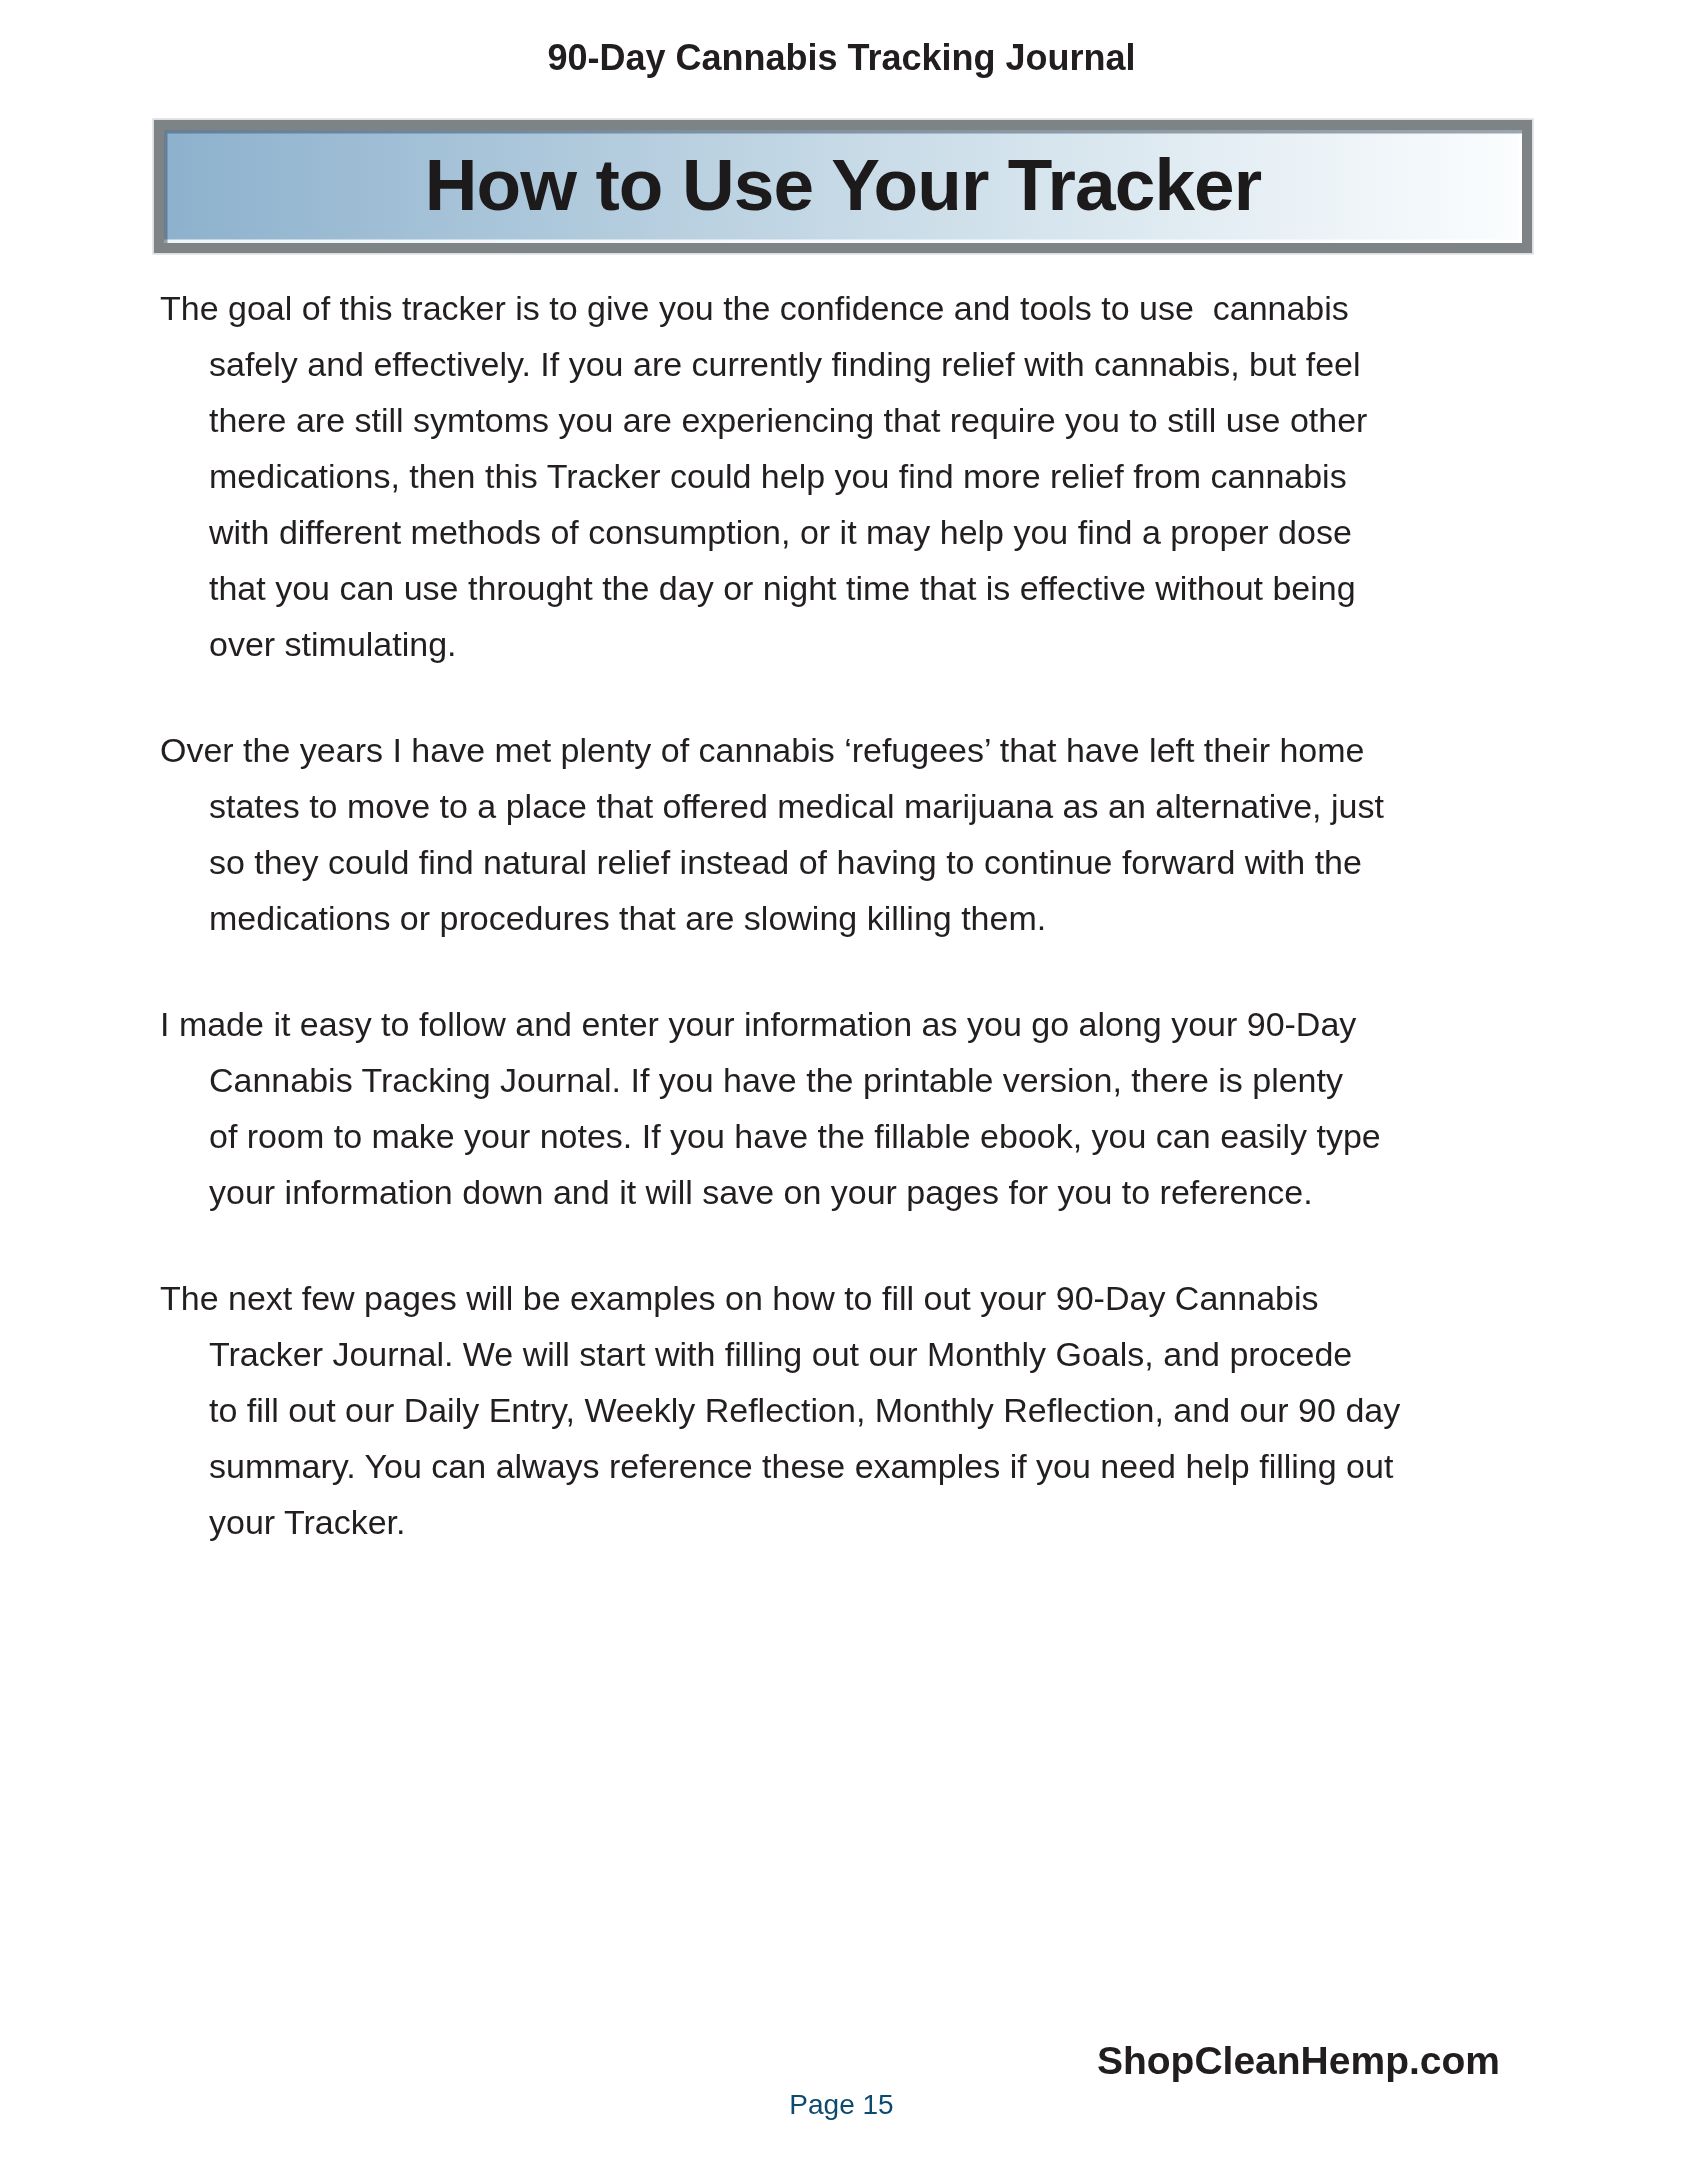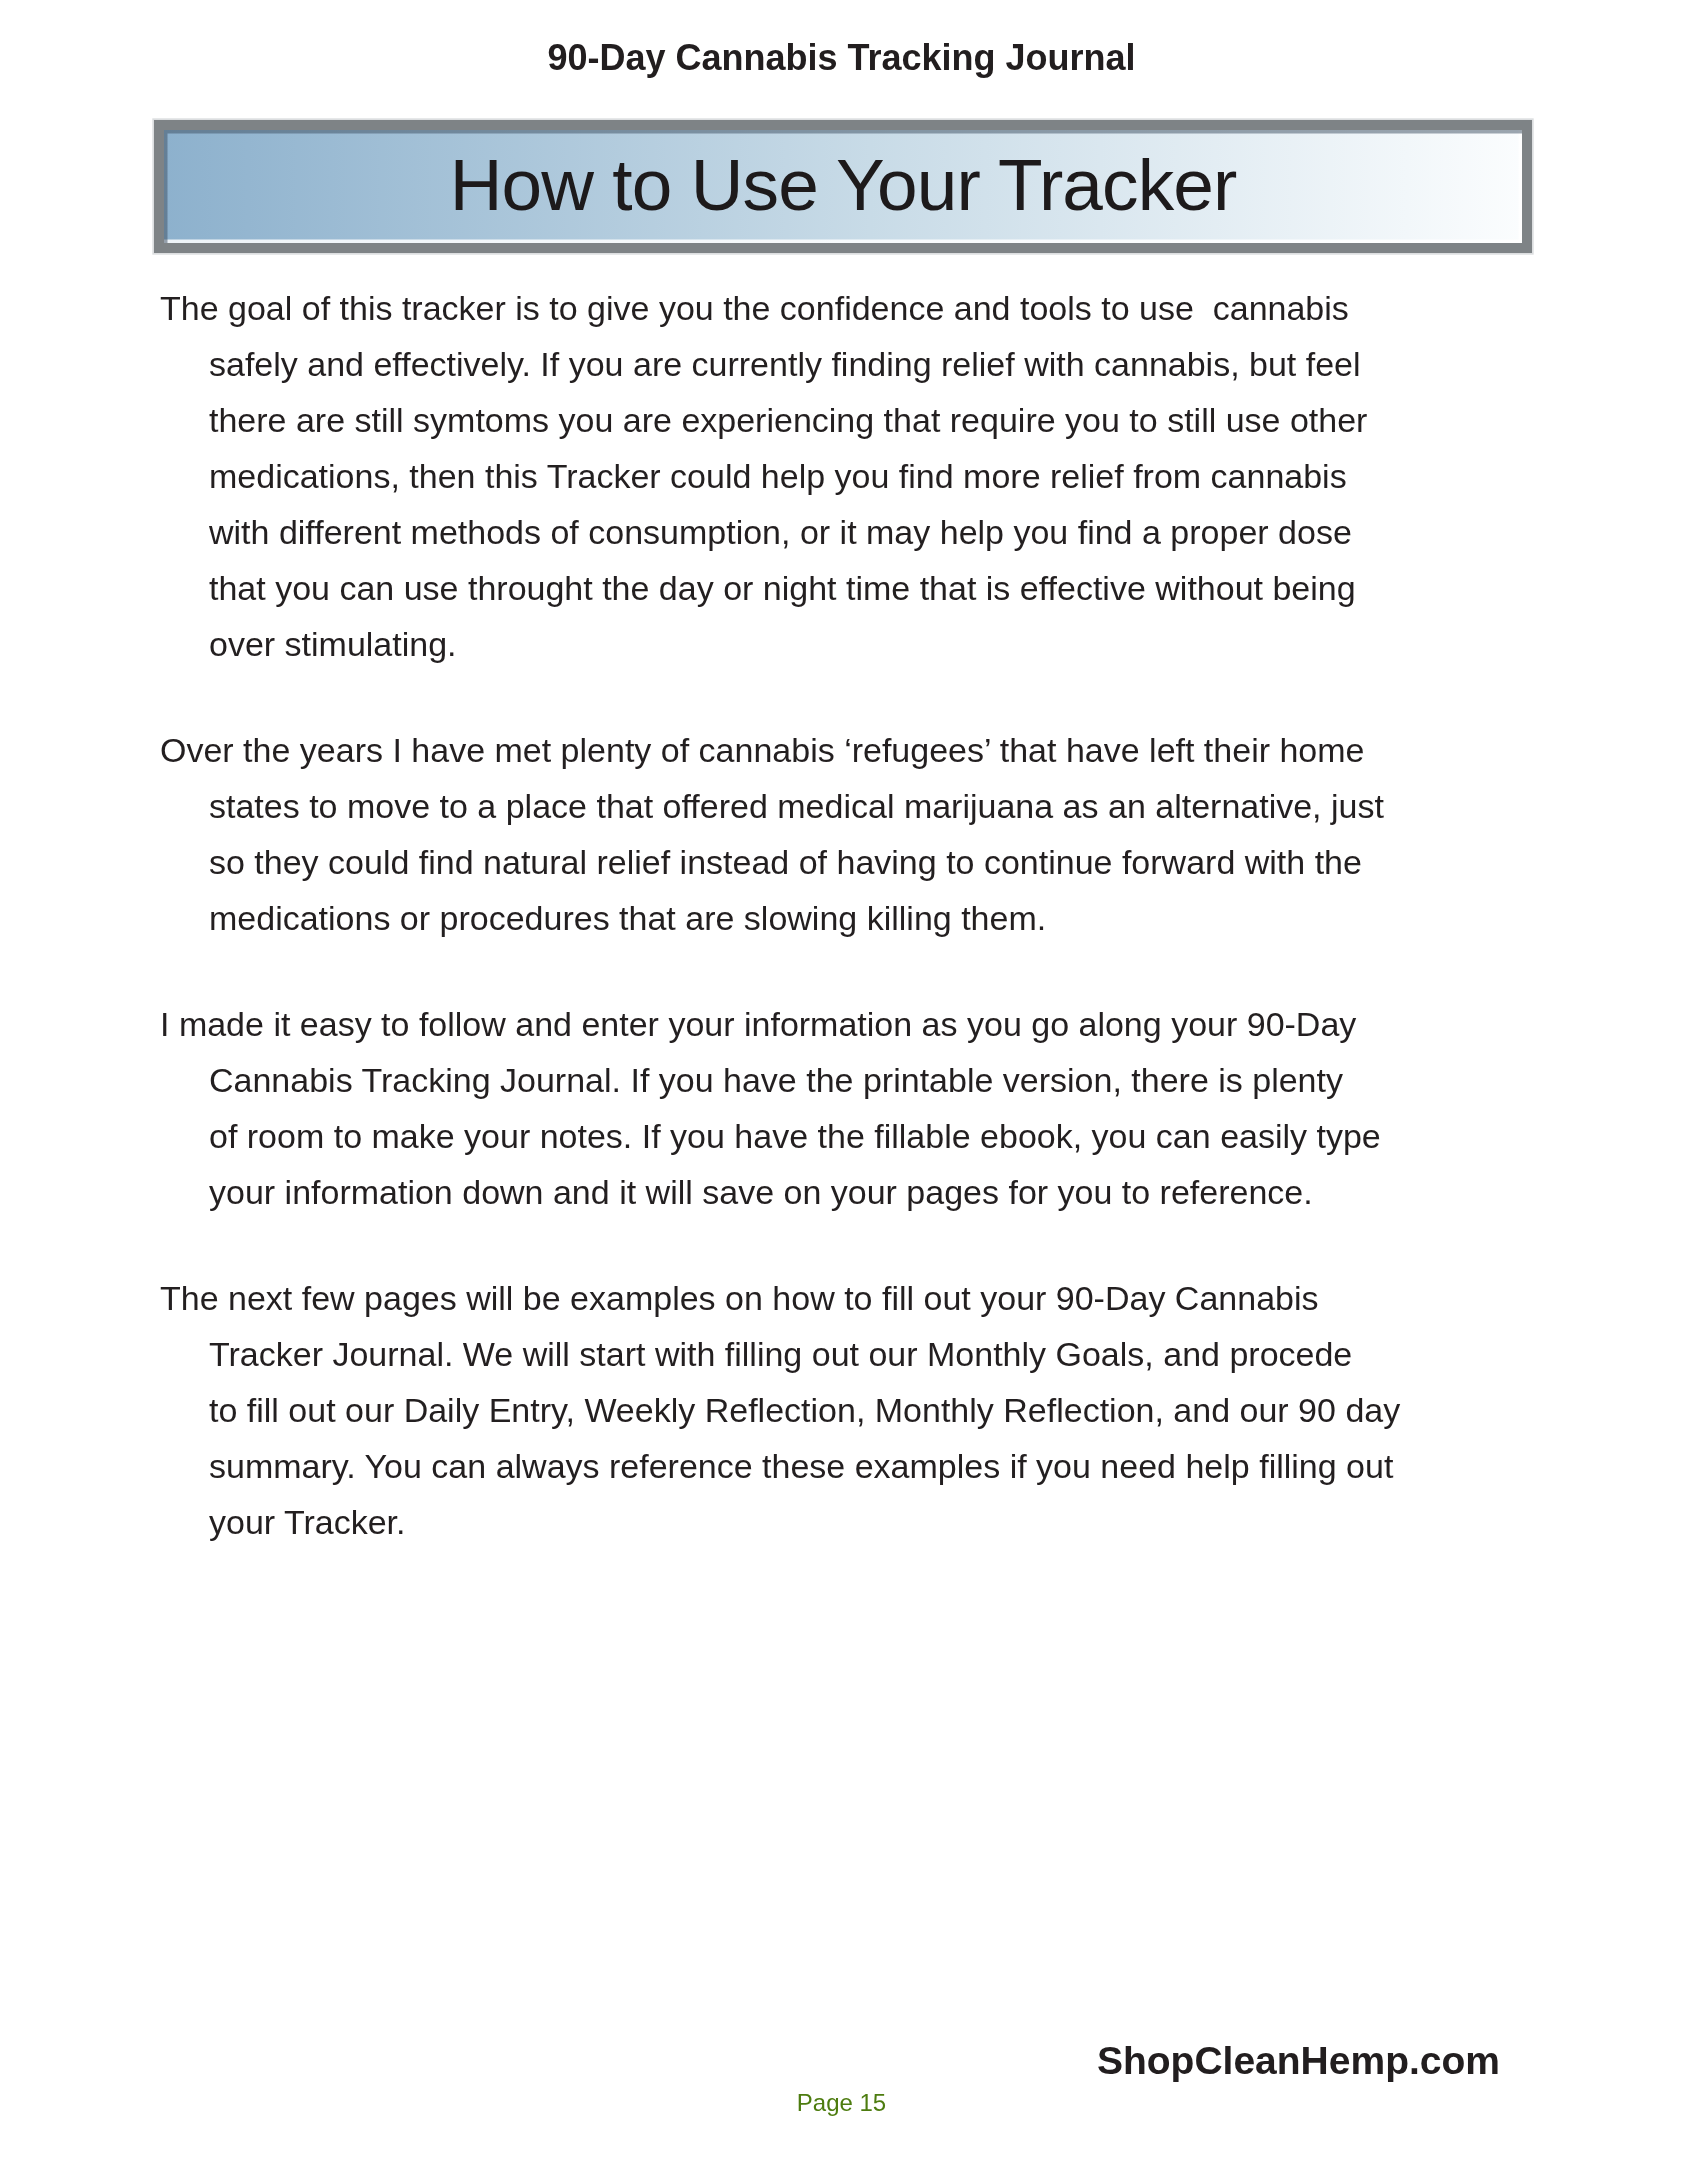--- a/index.html
+++ b/index.html
@@ -19,41 +19,41 @@
   .title-box{
     position:absolute;left:154px;top:120px;width:1378px;height:133px;
     box-sizing:border-box;border:10.4px solid #7e8386;
     background:linear-gradient(90deg,#8db1cd 0%,#c8dbe7 52%,#fbfdfe 100%);
     box-shadow:0 0 0 1.7px #dcdee0,
                inset 3.5px 3.5px 0 rgba(59,78,95,0.50),
                inset -3.5px -3.5px 0 rgba(255,255,255,0.85);
     display:flex;align-items:center;justify-content:center;
   }
   .title-box .title-text{
-    font-size:73px;font-weight:400;letter-spacing:-0.9px;color:#1d1a1b;
+    font-size:73px;font-weight:700;letter-spacing:-0.9px;color:#1d1a1b;
     line-height:1;white-space:nowrap;padding-bottom:3.5px;
   }
 
   .content{
     position:absolute;left:160px;top:280px;width:1401px;
   }
   .para{
     font-size:34px;line-height:56px;margin:0 0 50px 0;
     padding-left:49px;text-indent:-49px;white-space:pre-wrap;
     color:#231f20;
   }
   .para.bold{font-weight:700;}
 
   .footer-site{
     position:absolute;top:2041px;right:183px;
     font-size:39px;font-weight:700;line-height:1;color:#221e1f;
   }
   .footer-page{
     position:absolute;top:2091px;left:0;width:100%;text-align:center;
-    font-size:24px;font-weight:500;line-height:1;color:#4d7c0f;
+    font-size:28px;font-weight:500;line-height:1;color:#0c4a6e;
   }
 </style>
 </head>
 <body>
 
 <div class="page">
 
   <div class="page-header">90-Day Cannabis Tracking Journal</div>
 
   <div class="title-box">

